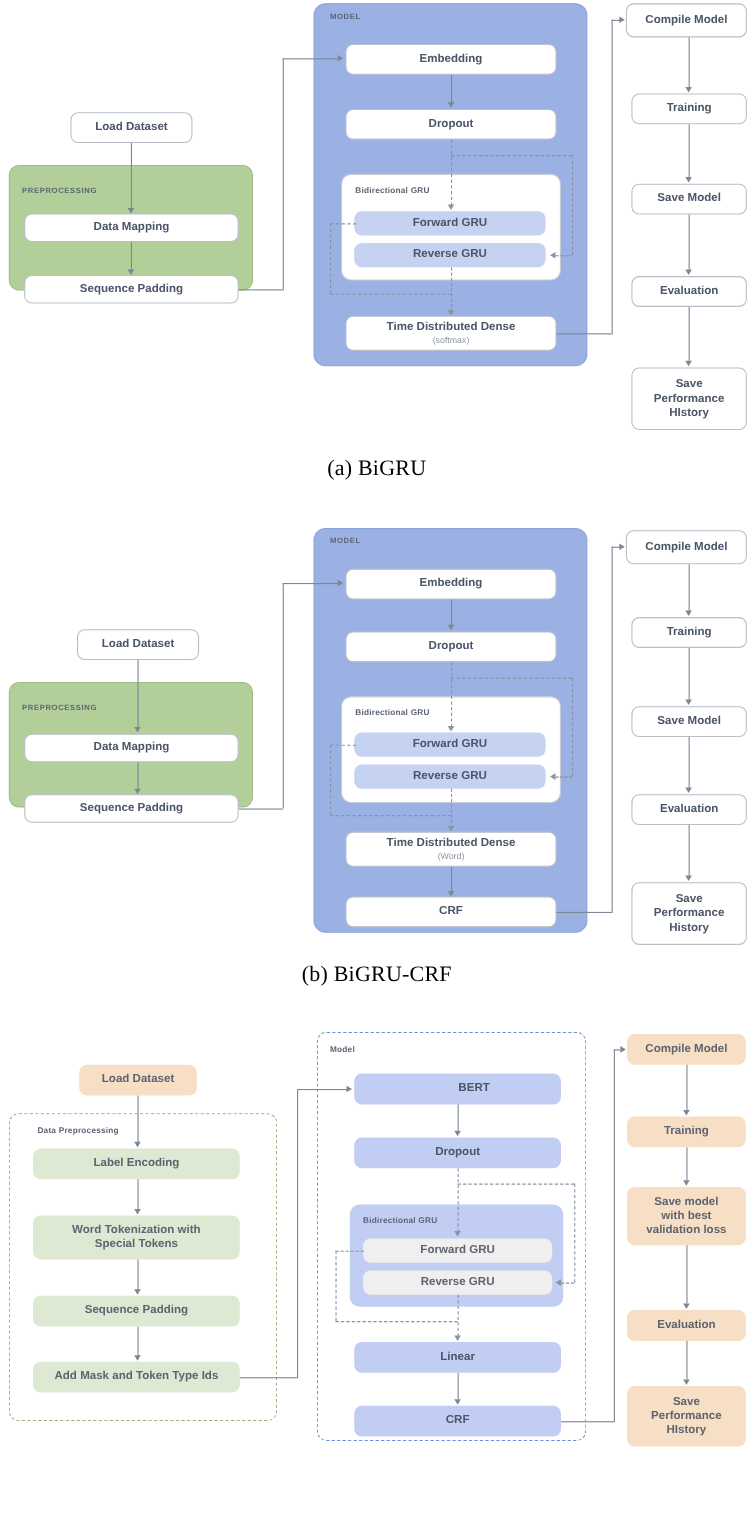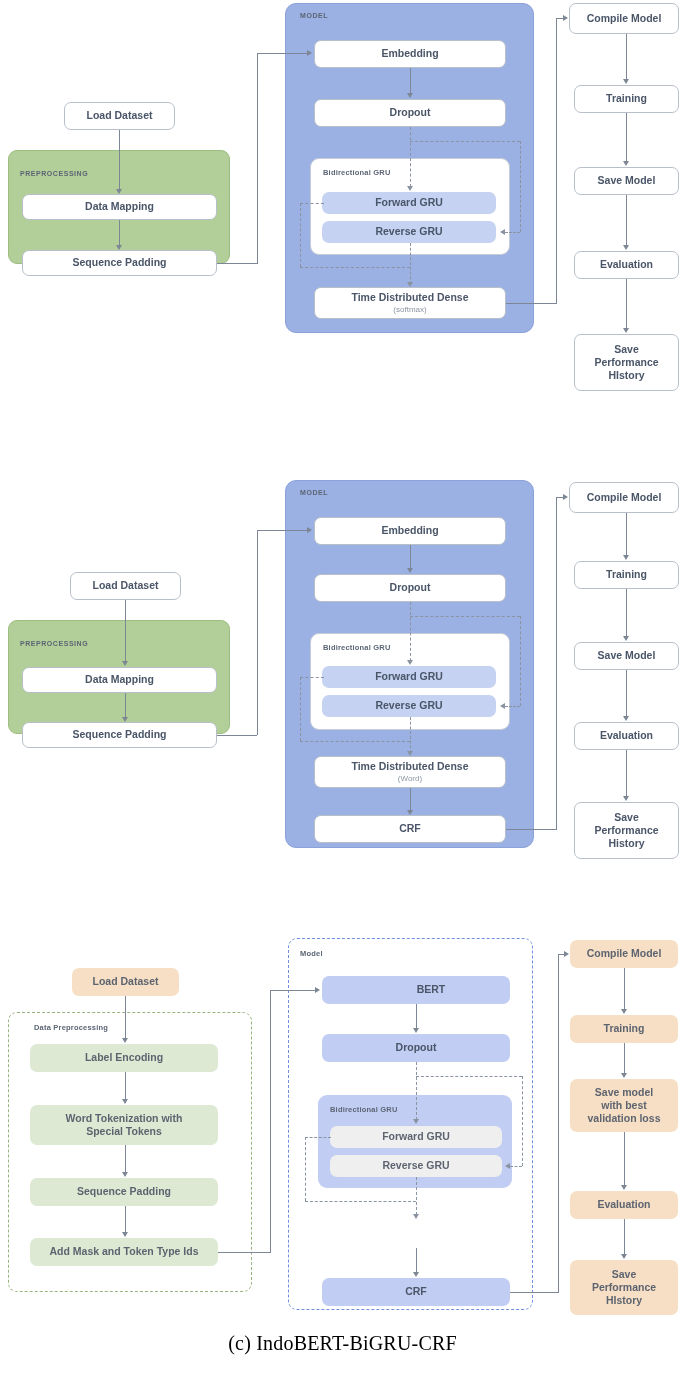--- a/index.html
+++ b/index.html
@@ -137,20 +137,21 @@
 
   <div class="ln lnv" style="left:626px;top:34px;height:46px;"></div>
   <div class="arr arr-d" style="left:623px;top:79px;"></div>
   <div class="ln lnv" style="left:626px;top:113px;height:48px;"></div>
   <div class="arr arr-d" style="left:623px;top:161px;"></div>
   <div class="ln lnv" style="left:626px;top:195px;height:50px;"></div>
   <div class="arr arr-d" style="left:623px;top:245px;"></div>
   <div class="ln lnv" style="left:626px;top:279px;height:49px;"></div>
   <div class="arr arr-d" style="left:623px;top:328px;"></div>
 
+  <div class="caption" style="top:415px;">(a) BiGRU</div>
 </div>
 
 <div class="panel" id="panel-b">
 
   <div class="green-box" style="left:8px;top:160px;width:222px;height:114px;"></div>
   <div class="grplabel" style="left:20px;top:180px;">PREPROCESSING</div>
 
   <div class="blue-box" style="left:285px;top:20px;width:249px;height:368px;"></div>
   <div class="grplabel" style="left:300px;top:29px;">MODEL</div>
 
@@ -217,20 +218,21 @@
 
   <div class="ln lnv" style="left:626px;top:53px;height:43px;"></div>
   <div class="arr arr-d" style="left:623px;top:95px;"></div>
   <div class="ln lnv" style="left:626px;top:129px;height:47px;"></div>
   <div class="arr arr-d" style="left:623px;top:176px;"></div>
   <div class="ln lnv" style="left:626px;top:210px;height:46px;"></div>
   <div class="arr arr-d" style="left:623px;top:256px;"></div>
   <div class="ln lnv" style="left:626px;top:290px;height:46px;"></div>
   <div class="arr arr-d" style="left:623px;top:336px;"></div>
 
+  <div class="caption" style="top:415px;">(b) BiGRU-CRF</div>
 </div>
 
 <div class="panel" id="panel-c">
 
   <div class="dash-green" style="left:8px;top:92px;width:244px;height:280px;"></div>
   <div class="grplabel lc" style="left:18px;top:103px;margin-left:16px;">Data Preprocessing</div>
 
   <div class="dash-blue" style="left:288px;top:18px;width:245px;height:372px;"></div>
   <div class="grplabel lc" style="left:300px;top:29px;">Model</div>
 
@@ -241,20 +243,21 @@
   <div class="node greenfill" style="left:30px;top:185px;width:188px;height:40px;white-space:pre-line;">Word Tokenization with
 Special Tokens</div>
   <div class="node greenfill" style="left:30px;top:124px;width:188px;height:28px;">Label Encoding</div>
   <div class="node greenfill" style="left:30px;top:258px;width:188px;height:28px;">Sequence Padding</div>
   <div class="node greenfill" style="left:30px;top:318px;width:188px;height:28px;">Add Mask and Token Type Ids</div>
 
   <div class="node lav" style="left:322px;top:56px;width:188px;height:28px;padding-left:30px;">BERT</div>
   <div class="node lav" style="left:322px;top:114px;width:188px;height:28px;">Dropout</div>
   <div class="node gruc" style="left:330px;top:206px;width:172px;height:22px;">Forward GRU</div>
   <div class="node gruc" style="left:330px;top:235px;width:172px;height:22px;">Reverse GRU</div>
+  <div class="node lav" style="left:322px;top:300px;width:188px;height:28px;">Linear</div>
   <div class="node lav" style="left:322px;top:358px;width:188px;height:28px;">CRF</div>
 
   <div class="node tan" style="left:570px;top:20px;width:108px;height:28px;">Compile Model</div>
   <div class="node tan" style="left:570px;top:95px;width:108px;height:28px;">Training</div>
   <div class="node tan" style="left:570px;top:159px;width:108px;height:53px;white-space:pre-line;">Save model
 with best
 validation loss</div>
   <div class="node tan" style="left:570px;top:271px;width:108px;height:28px;">Evaluation</div>
   <div class="node tan" style="left:570px;top:340px;width:108px;height:55px;white-space:pre-line;">Save
 Performance
@@ -301,14 +304,13 @@
 
   <div class="ln lnv" style="left:624px;top:48px;height:41px;"></div>
   <div class="arr arr-d" style="left:621px;top:89px;"></div>
   <div class="ln lnv" style="left:624px;top:123px;height:30px;"></div>
   <div class="arr arr-d" style="left:621px;top:153px;"></div>
   <div class="ln lnv" style="left:624px;top:212px;height:53px;"></div>
   <div class="arr arr-d" style="left:621px;top:265px;"></div>
   <div class="ln lnv" style="left:624px;top:299px;height:35px;"></div>
   <div class="arr arr-d" style="left:621px;top:334px;"></div>
 
-  <div class="caption" style="top:412px;">(c) IndoBERT-BiGRU-CRF</div>
 </div>
 
 </body></html>

